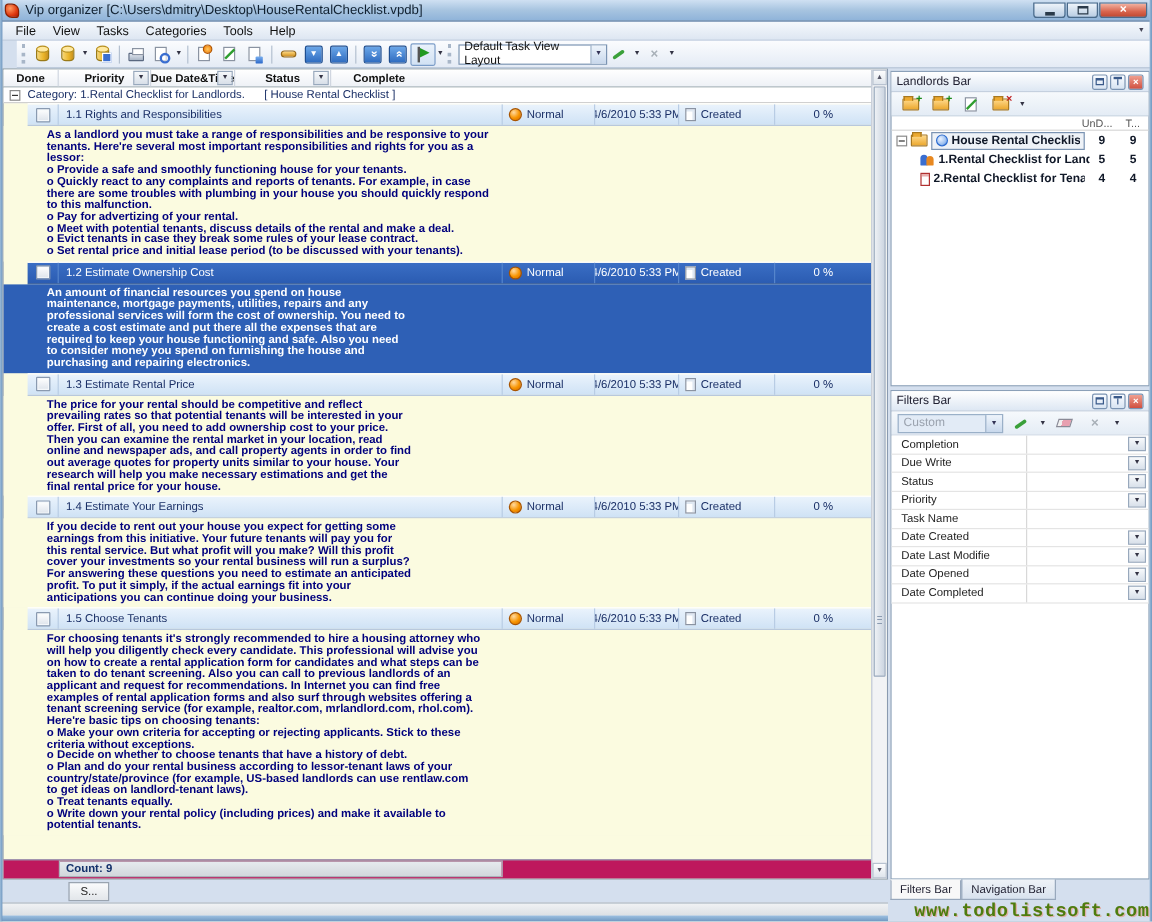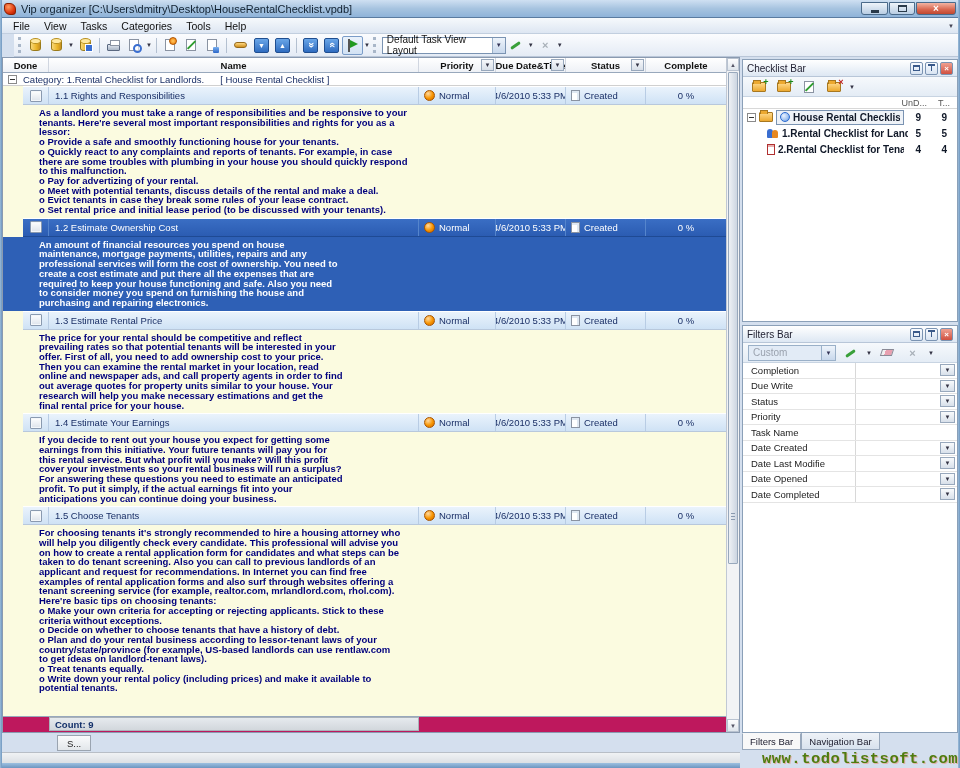--- a/index.html
+++ b/index.html
@@ -301,21 +301,20 @@
   <span class="dd">▼</span>
   <span class="tb-btn">
       <span class="x-gray">×</span>
     </span>
   <span class="dd">▼</span>
 </div>
 
 <div class="grid">
   <div class="header-row">
     <div class="hc h-done">Done</div>
-    <div class="hc h-name">Name</div>
     <div class="hc h-pri">
       <span>Priority</span>
       <span class="hdd">▼</span>
     </div>
     <div class="hc h-due">
       <span>Due Date&amp;Time</span>
       <span class="hdd">▼</span>
     </div>
     <div class="hc h-status">
       <span>Status</span>
@@ -474,21 +473,21 @@
     <span class="vs-btn vs-up">▲</span>
     <span class="vs-thumb"></span>
     <span class="vs-btn vs-down">▼</span>
   </div>
 </div>
 
 <div class="right">
 
   <div class="panel p-cats">
     <div class="p-title">
-      <span>Checklist Bar</span>
+      <span>Landlords Bar</span>
       <span class="p-btns">
         <span class="p-btn">
             <span class="g-restore"></span>
           </span>
         <span class="p-btn">
             <span class="g-pin"></span>
           </span>
         <span class="p-btn close">
             <span>×</span>
           </span>

